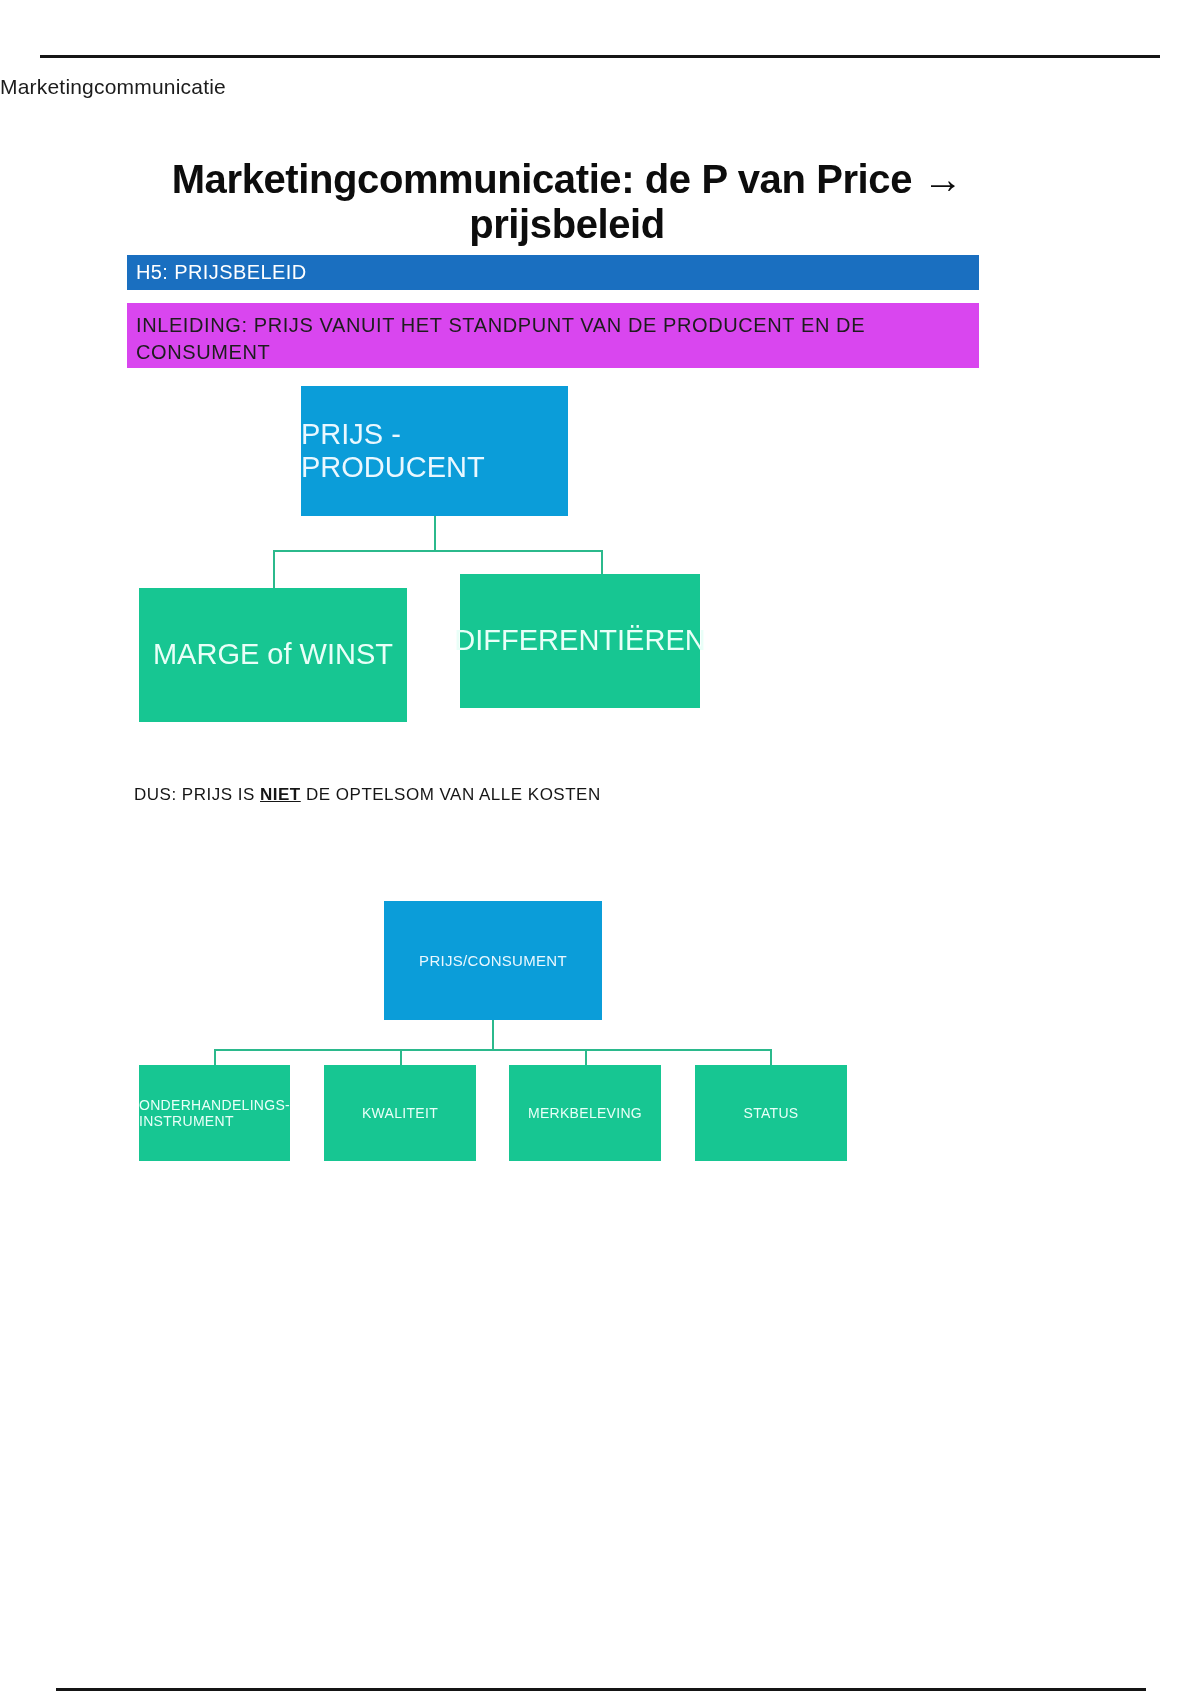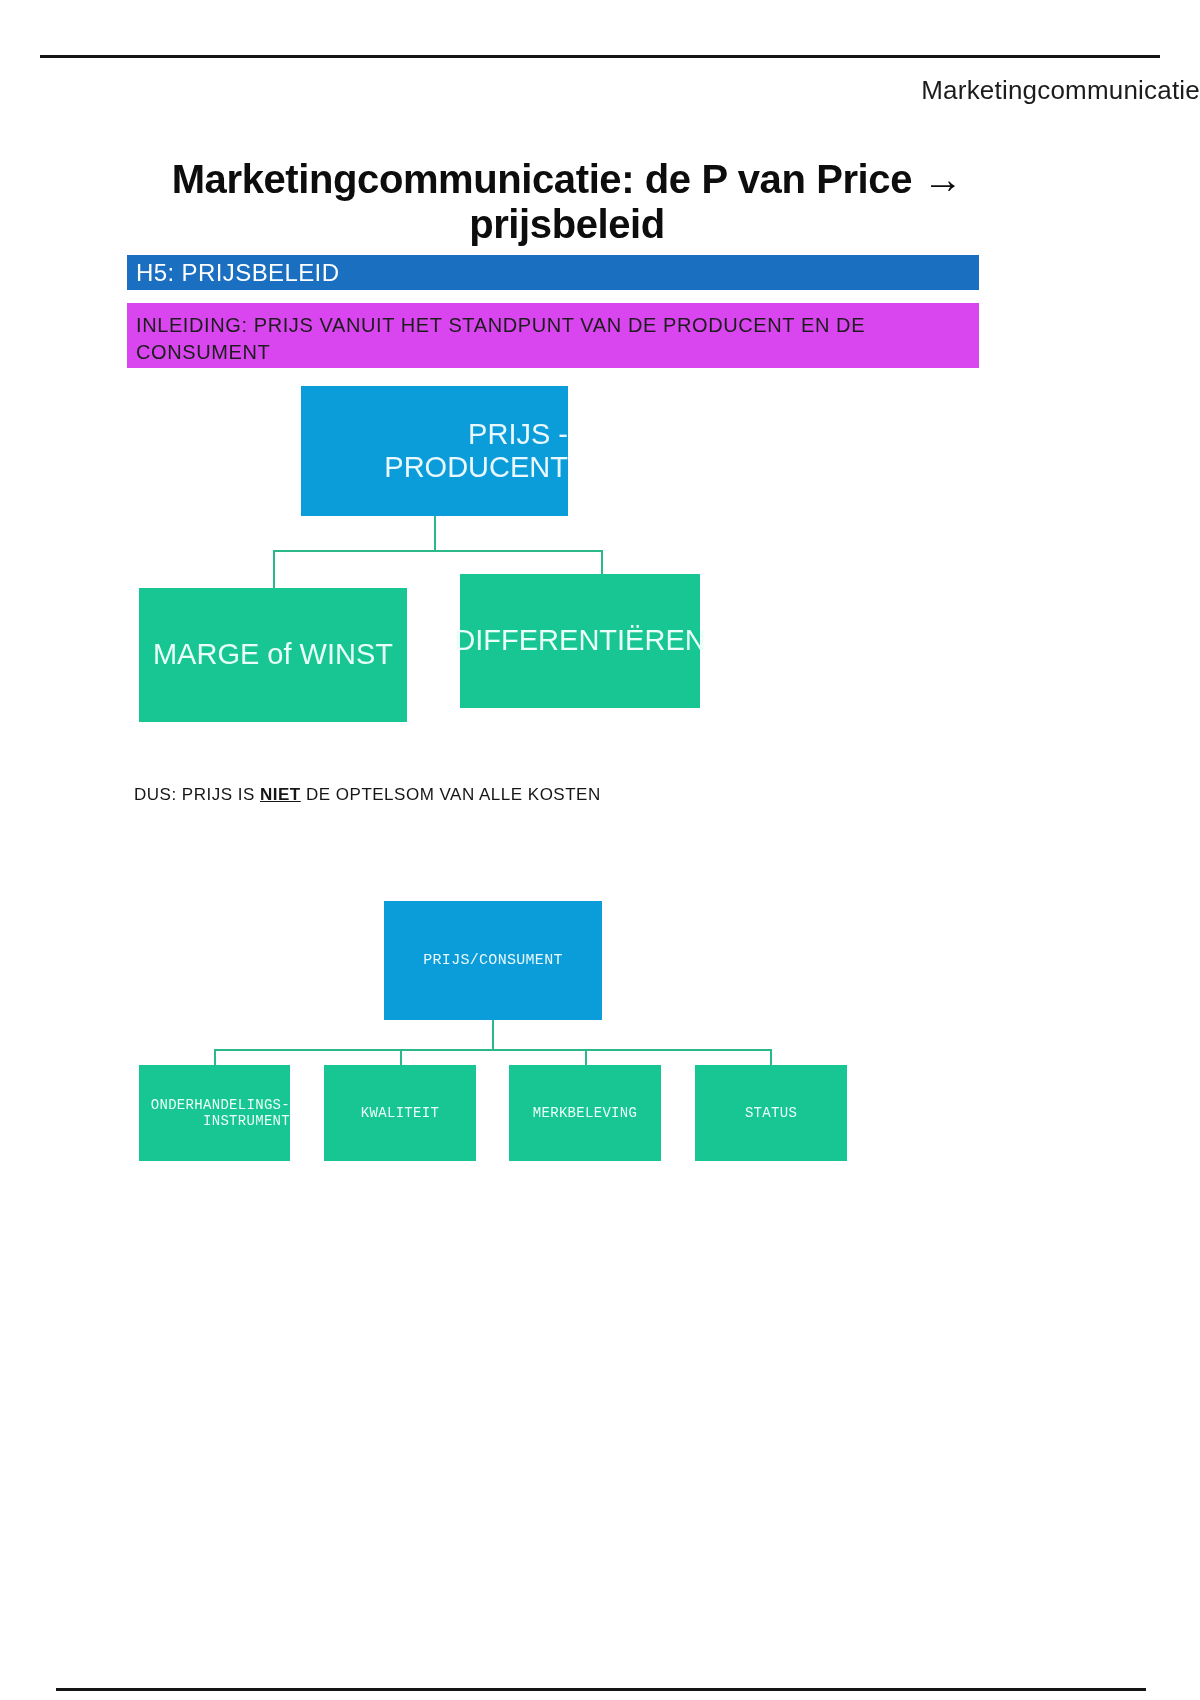--- a/index.html
+++ b/index.html
@@ -28,22 +28,22 @@
     top: 55px;
     width: 1120px;
     height: 0;
     border-top: 3px solid #151515;
   }
   .header-title {
     position: absolute;
     left: 0;
     top: 75px;
     width: 1200px;
-    text-align: right;
-    font-size: 26px;
+    text-align: left;
+    font-size: 21px;
     letter-spacing: .2px;
     color: #1c1c1c;
   }
 
   
   .doc-title {
     position: absolute;
     left: 137px;
     top: 157px;
     width: 860px;
@@ -57,21 +57,21 @@
 
   
   .banner {
     position: absolute;
     left: 127px;
     top: 255px;
     width: 852px;
     height: 35px;
     background: #1a6fc0;
     color: #ffffff;
-    font-size: 24px;
+    font-size: 20px;
     letter-spacing: .4px;
     display: flex;
     align-items: center;
     padding-left: 9px;
     box-sizing: border-box;
   }
 
   
   .callout {
     position: absolute;
@@ -90,21 +90,21 @@
 
   
   .diagram { position: absolute; }
 
   .node {
     position: absolute;
     box-sizing: border-box;
     display: flex;
     align-items: center;
     justify-content: center;
-    text-align: right;
+    text-align: left;
     color: #e8fffb;
     line-height: 1.15;
   }
   .node.blue {
     background: #0b9dd9;
     color: #eaf8ff;
   }
   .node.green {
     background: #17c692;
     color: #e9fff8;
@@ -182,21 +182,21 @@
       <span>MARGE of WINST</span>
     </div>
 
     <div class="node green d1-leaf" style="left:460px; top:574px; width:240px; height:134px;">
       <span>DIFFERENTIËREN</span>
     </div>
   </div>
 
   <div class="dus-line"><span>DUS: PRIJS IS </span><b>NIET</b><span> DE OPTELSOM VAN ALLE KOSTEN</span></div>
 
-  <div class="diagram" style="left:0; top:0; width:1200px; height:1300px;font-family:Liberation Mono, monospace;">
+  <div class="diagram" style="left:0; top:0; width:1200px; height:1300px;">
 
     <div class="node blue d2-root" style="left:384px; top:901px; width:218px; height:119px;">
       <span>PRIJS/CONSUMENT</span>
     </div>
 
     <div class="connector v" style="left:492px; top:1020px; height:30px;"></div>
     <div class="connector h" style="left:214px; top:1049px; width:557px;"></div>
     <div class="connector v" style="left:214px; top:1049px; height:16px;"></div>
     <div class="connector v" style="left:400px; top:1049px; height:16px;"></div>
     <div class="connector v" style="left:585px; top:1049px; height:16px;"></div>

